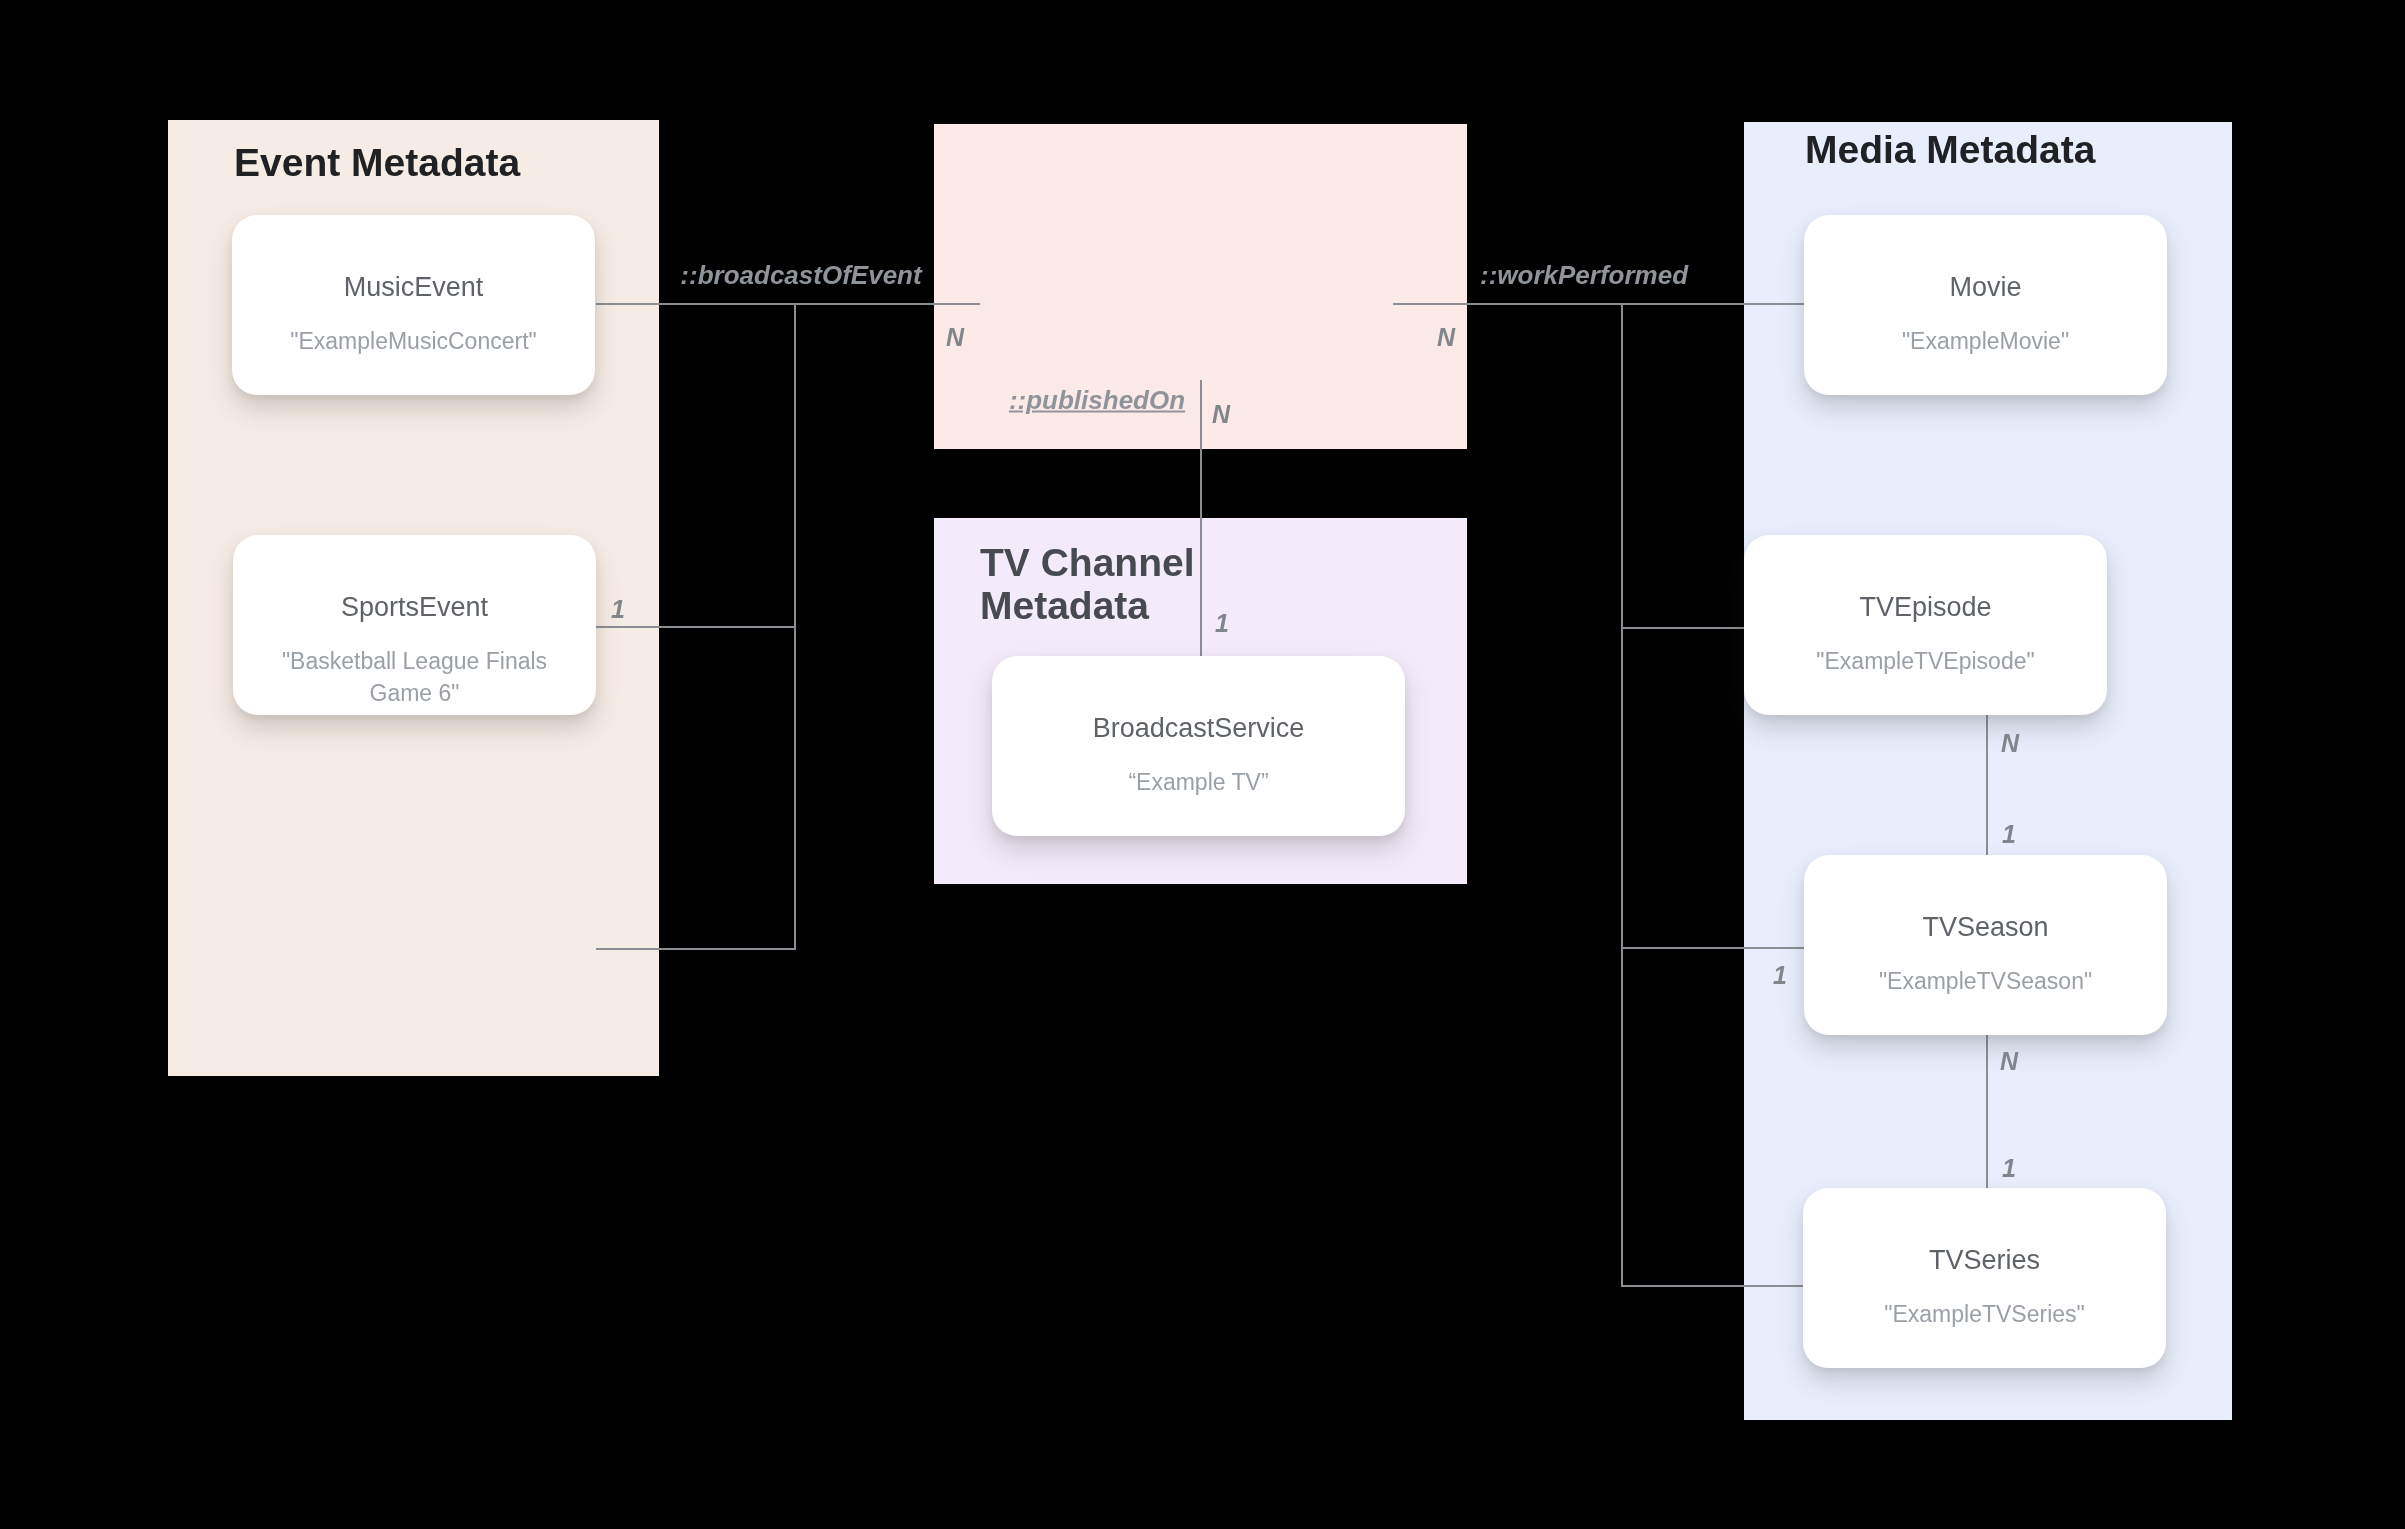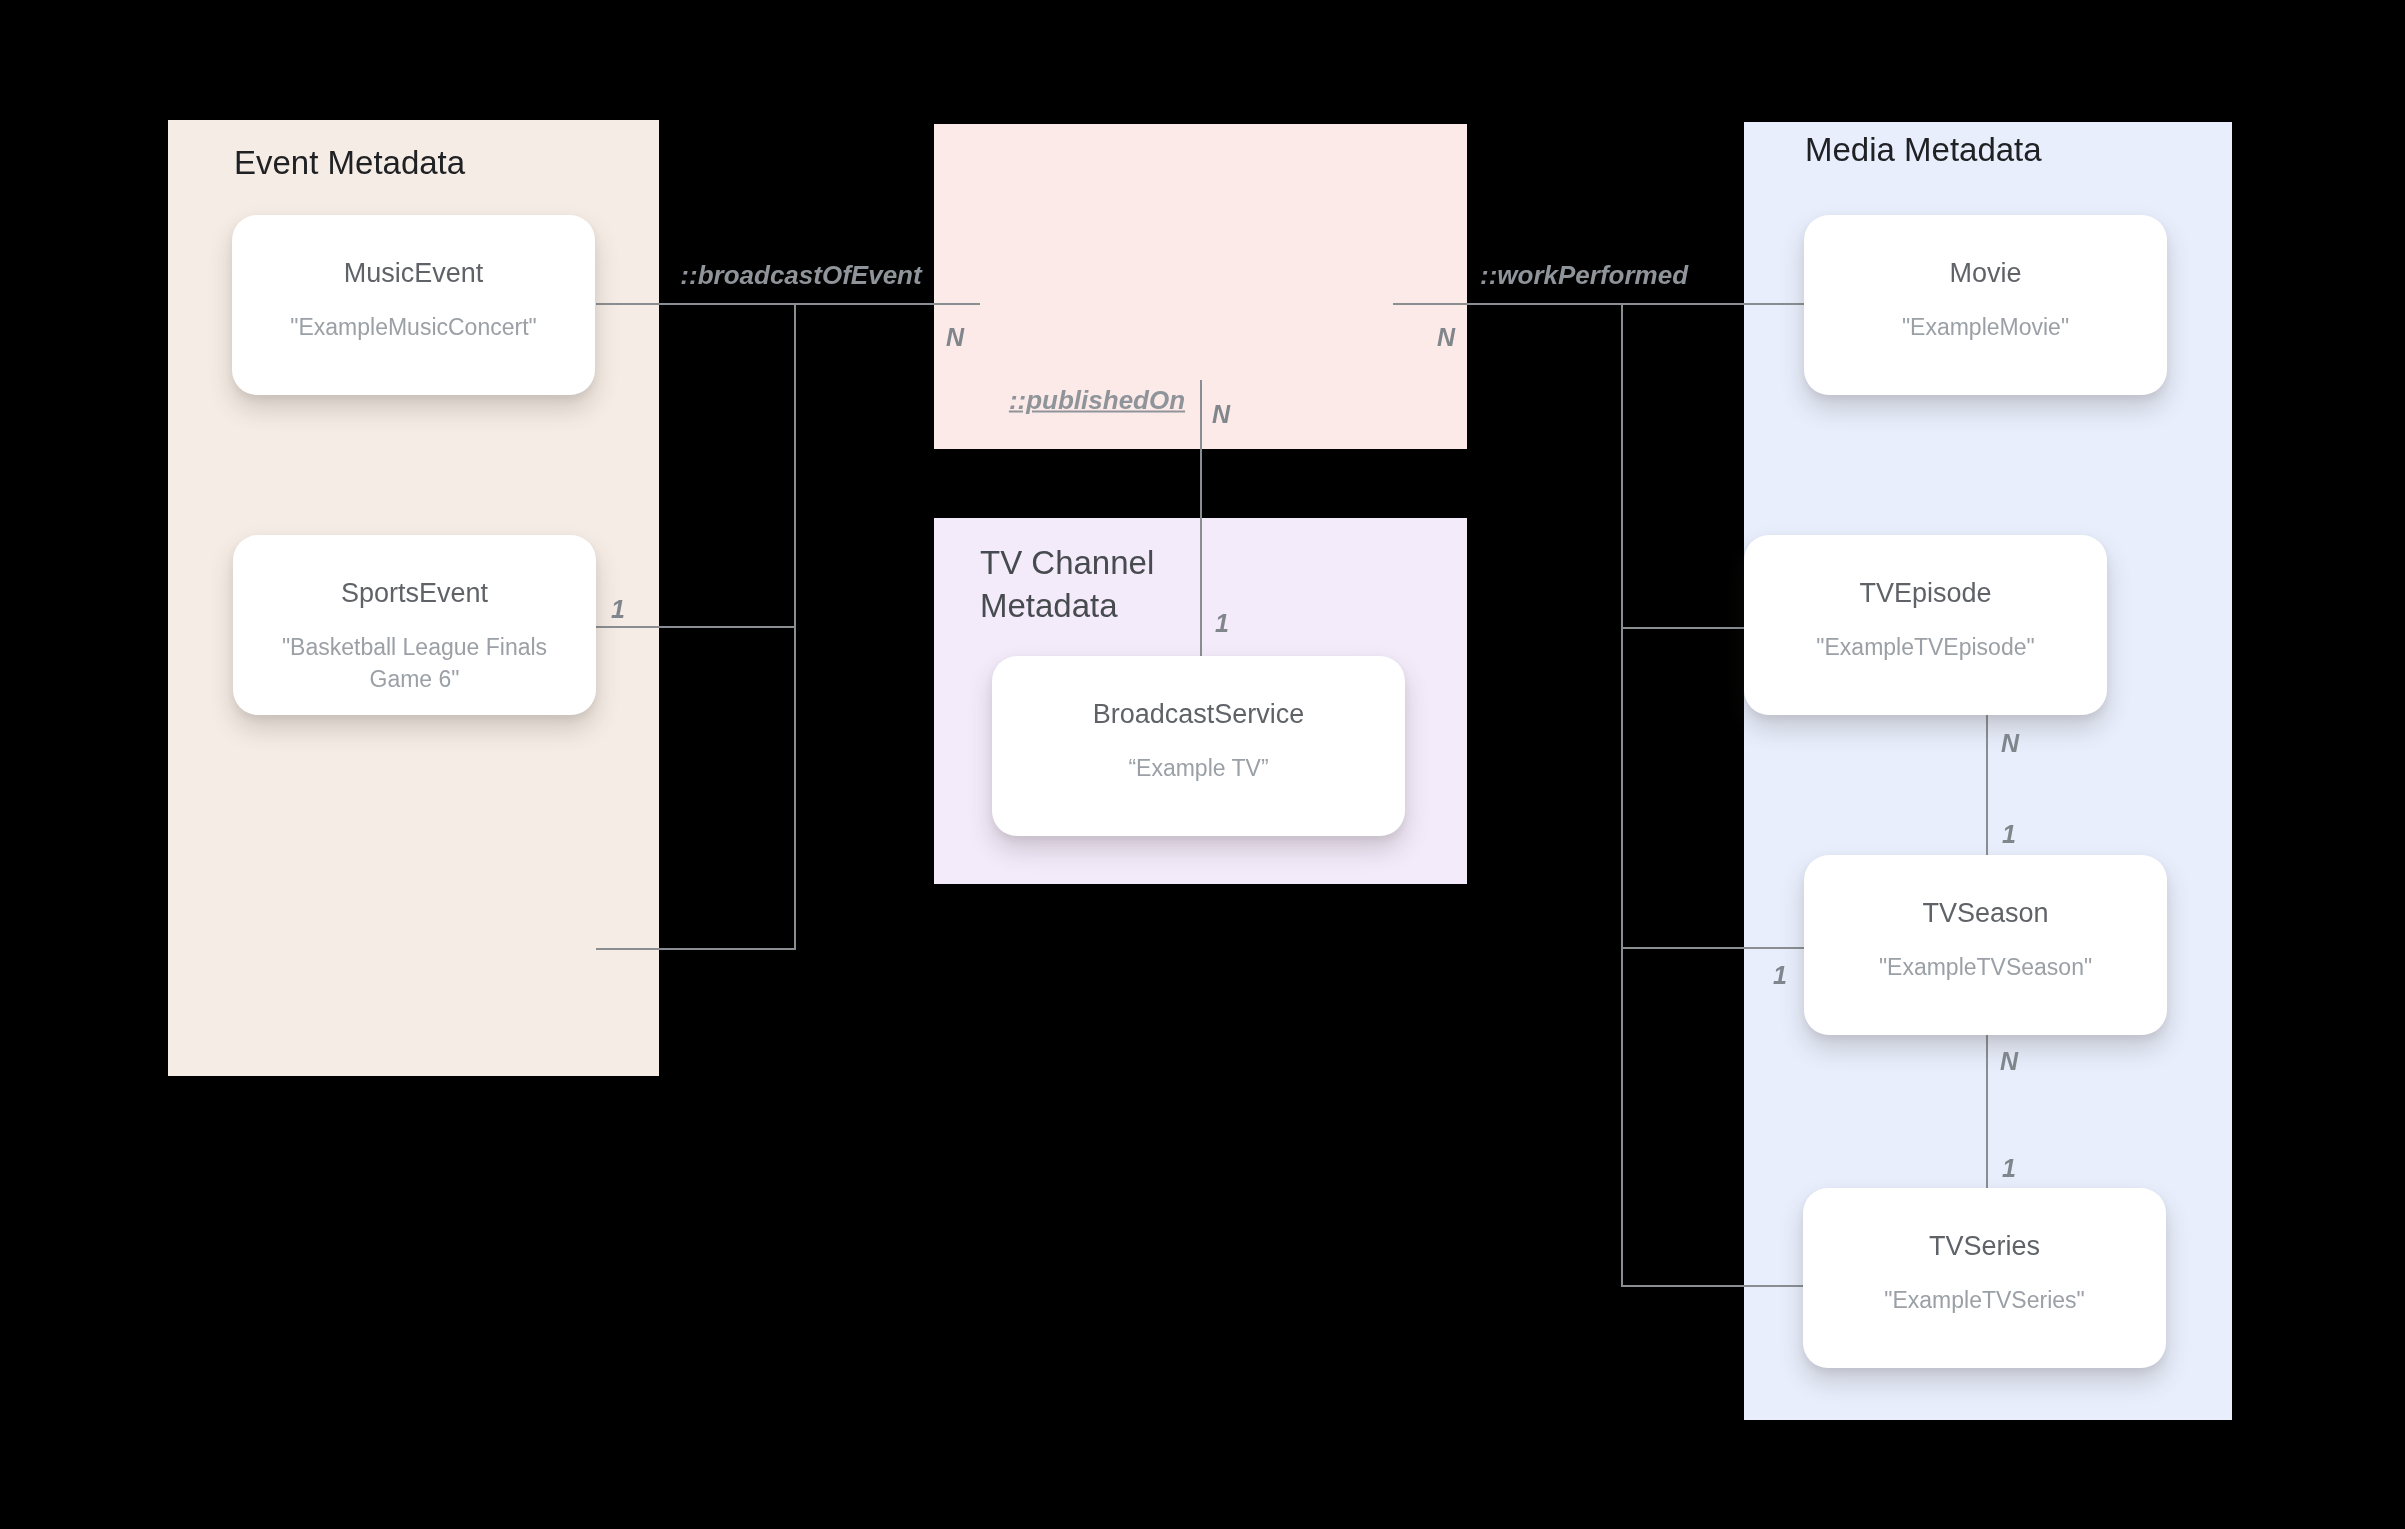--- a/index.html
+++ b/index.html
@@ -21,39 +21,39 @@
   .canvas{
     position:relative;
     width:2405px;height:1529px;
     background:var(--page_bg);
     font-family:"Liberation Sans", sans-serif;
     overflow:hidden;
   }
   .panel{position:absolute;}
   .panel-title{
     position:absolute;
-    font-size:33px;line-height:43px;font-weight:400;
+    font-size:39px;line-height:43px;font-weight:700;
     color:var(--header_dark);
     white-space:pre-line;
   }
   .panel-event{left:168px;top:120px;width:491px;height:956px;background:var(--event_panel);}
   .panel-broadcast{left:934px;top:124px;width:533px;height:325px;background:var(--broadcast_panel);}
   .panel-tv{left:934px;top:518px;width:533px;height:366px;background:var(--tv_channel_panel);}
   .panel-media{left:1744px;top:122px;width:488px;height:1298px;background:var(--media_panel);}
   .title-event{left:234px;top:141px;}
   .title-tv{left:980px;top:541px;color:var(--header_gray);}
   .title-media{left:1805px;top:128px;}
 
   .node{
     position:absolute;
     background:var(--node_bg);
     border-radius:25px;
     box-shadow:0 13.4px 25px rgba(70,60,55,0.20), 0 3.8px 7.6px rgba(70,60,55,0.08);
     text-align:center;
-    padding-top:42px;
+    padding-top:56px;
     box-sizing:border-box;
   }
   .node-title{
     display:block;
     font-size:27px;line-height:32.5px;
     color:var(--node_title);
   }
   .node-value{
     display:block;
     margin:21px auto 0;

